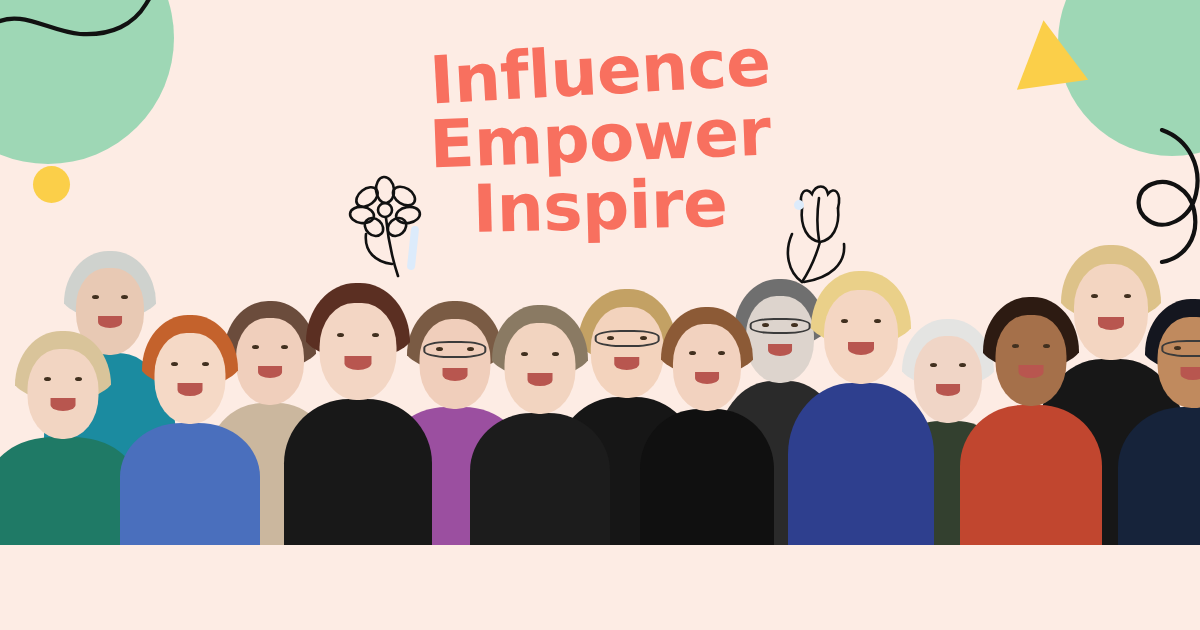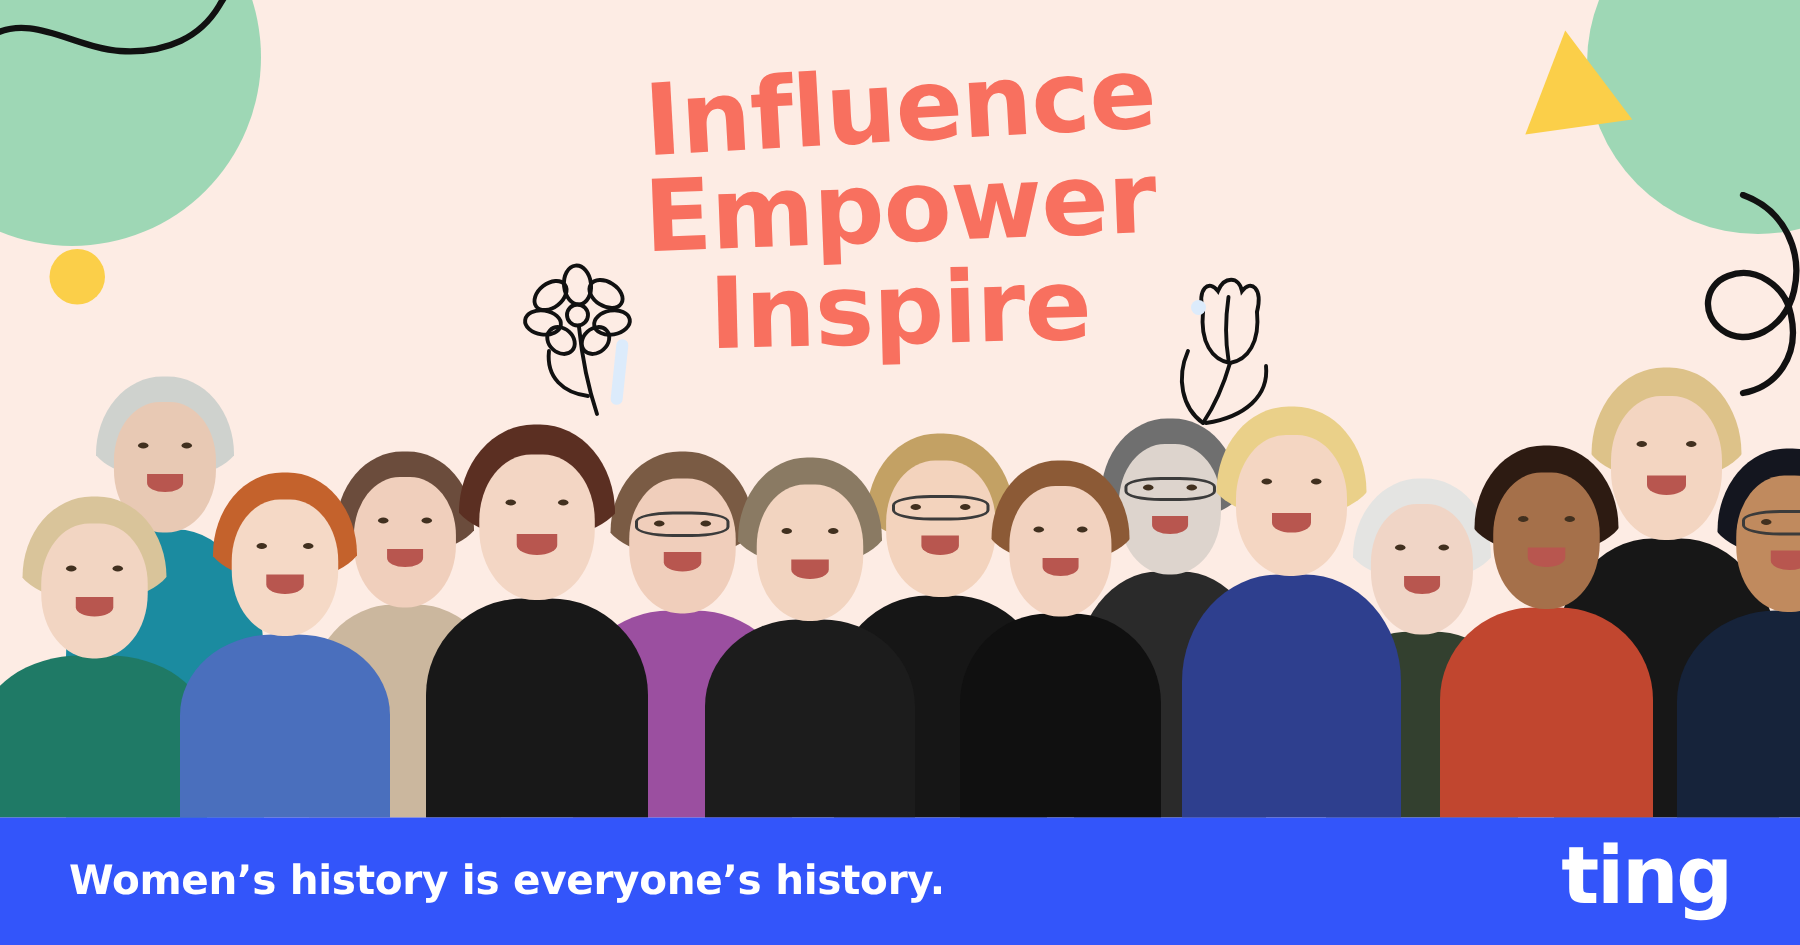--- a/index.html
+++ b/index.html
@@ -415,18 +415,14 @@
           <div class="hair" style="background: rgb(20, 22, 31);"></div>
           <div class="face" style="background: rgb(192, 138, 94);"></div>
           <div class="eye l"></div>
           <div class="smile"></div>
           <div class="glasses"></div>
         </div>
         <div class="body" style="width: 150px; height: 138px; background: rgb(22, 35, 58);"></div>
       </div>
     </div>
 
-  <div class="bottom-bar">
-    <div class="tagline">Women’s history is everyone’s history.</div>
-    <div class="brand-logo">ting</div>
-  </div>
 
 </div>
 
 </body></html>

